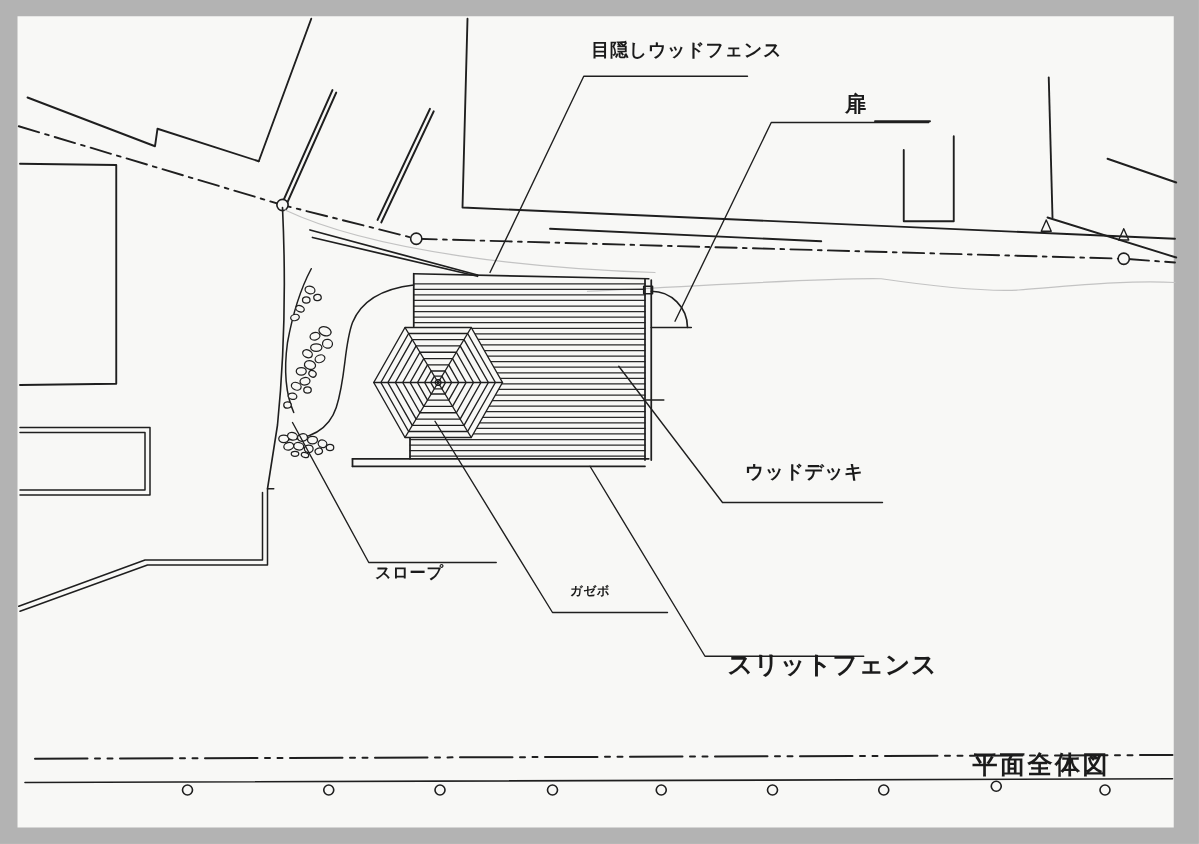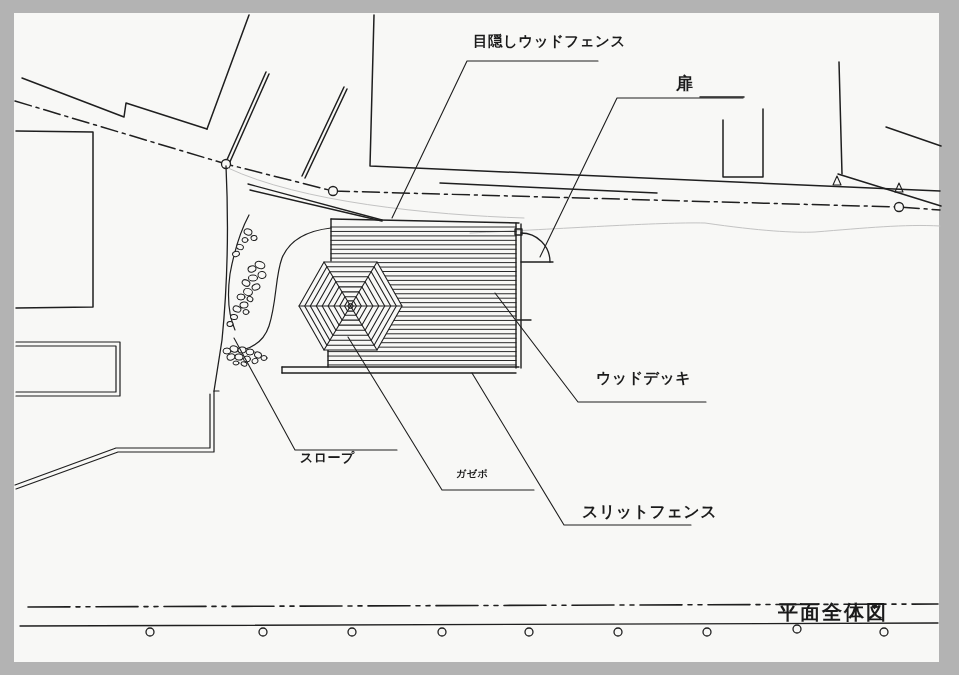--- a/index.html
+++ b/index.html
@@ -12,21 +12,21 @@
   #plan-svg{position:absolute;left:0;top:0;}
   .callout{
     position:absolute;color:#1b1b1b;white-space:nowrap;
     font-weight:600;line-height:1.1;
   }
   .lbl-privacy{left:473px;top:34px;font-size:14.5px;letter-spacing:.5px;}
   .lbl-gate{left:676px;top:75px;font-size:17px;}
   .lbl-deck{left:596px;top:370px;font-size:15px;letter-spacing:.5px;}
   .lbl-slope{left:300px;top:425px;font-size:13px;letter-spacing:.5px;margin-top:26px;}
   .lbl-gazebo{left:456px;top:468px;font-size:10px;letter-spacing:.5px;}
-  .lbl-slit{left:582px;top:503px;font-size:16px;letter-spacing:.5px;}
+  .lbl-slit{left:582px;top:521px;font-size:20px;letter-spacing:.5px;}
   .lbl-title{left:778px;top:553px;font-size:20px;letter-spacing:2px;font-weight:600;margin-top:48px;}
 </style>
 </head>
 <body>
 
 <div id="stage">
 
   <svg id="plan-svg" width="959" height="675" viewBox="0 0 959 675" fill="none" stroke-linecap="round" stroke-linejoin="round">
 
     <rect x="14" y="13" width="925" height="649" fill="#f8f8f6" stroke="none"></rect>

